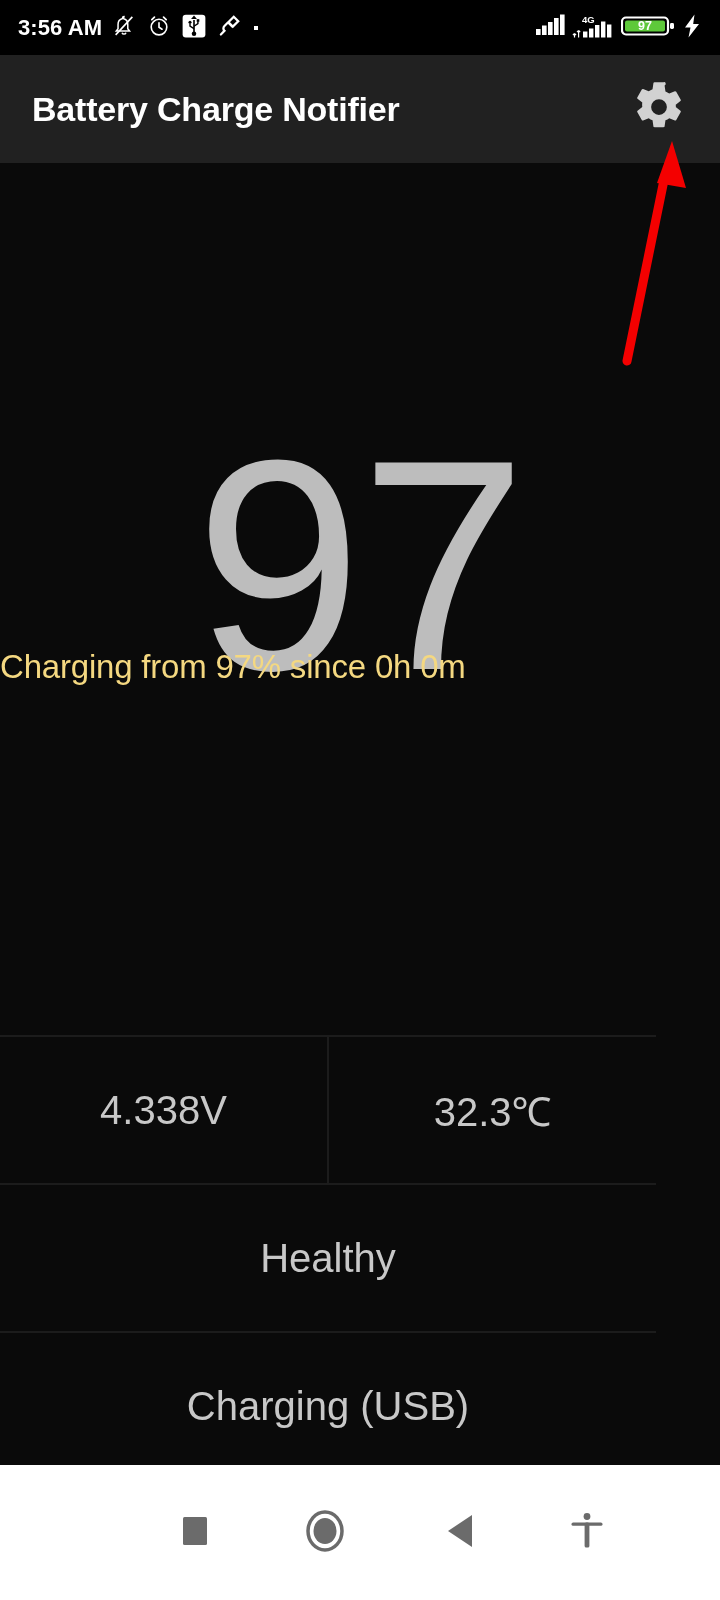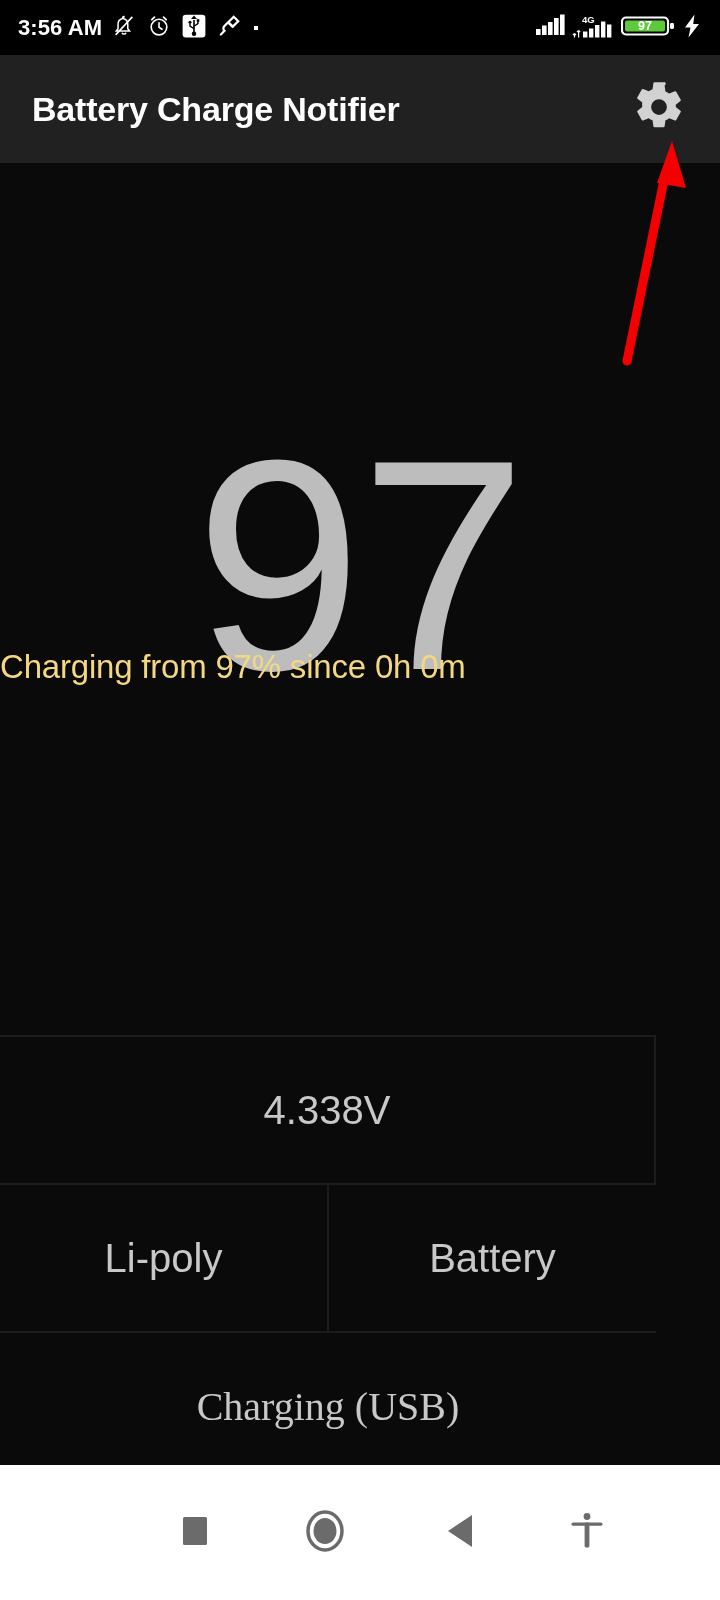--- a/index.html
+++ b/index.html
@@ -116,21 +116,21 @@
     left: 0;
     top: 872px;
     width: 720px;
   }
   .grid-row {
     display: flex;
     width: 656px;
     border-top: 2px solid #1c1c1c;
     box-sizing: border-box;
   }
-  .grid-row.last { border-bottom: 6px solid #bef264; font-family: Liberation Serif, serif; }
+  .grid-row.last { border-bottom: 6px solid #bef264; }
   .grid-cell {
     flex: 1 1 0;
     height: 146px;
     display: flex;
     align-items: center;
     justify-content: center;
     color: #c8c8c8;
     font-size: 40px;
     font-weight: 400;
     box-sizing: border-box;
@@ -275,25 +275,25 @@
 <div id="content">
 
   <div id="battery-level">97</div>
 
   <div id="charging-status">Charging from 97% since 0h 0m</div>
 
   <div id="info-grid">
 
     <div class="grid-row">
       <div class="grid-cell divided">4.338V</div>
+      <div class="grid-cell">32.3℃</div>
     </div>
 
     <div class="grid-row">
-      <div class="grid-cell divided">Li-poly</div>
-      <div class="grid-cell">Battery</div>
+      <div class="grid-cell">Healthy</div>
     </div>
 
     <div class="grid-row last">
       <div class="grid-cell full">Charging (USB)</div>
     </div>
 
   </div>
 </div>
 
 <svg id="annotation-arrow" viewBox="0 0 720 1600">

